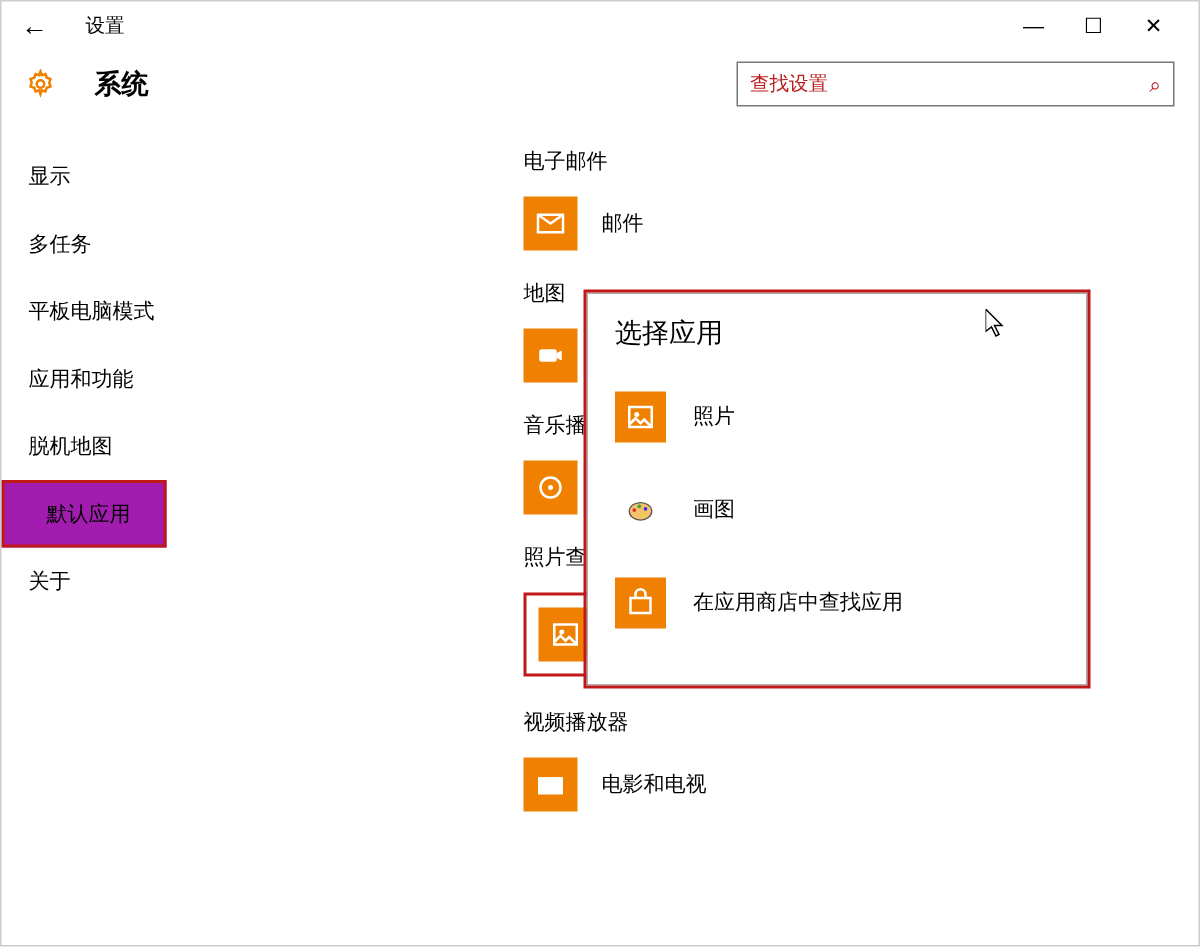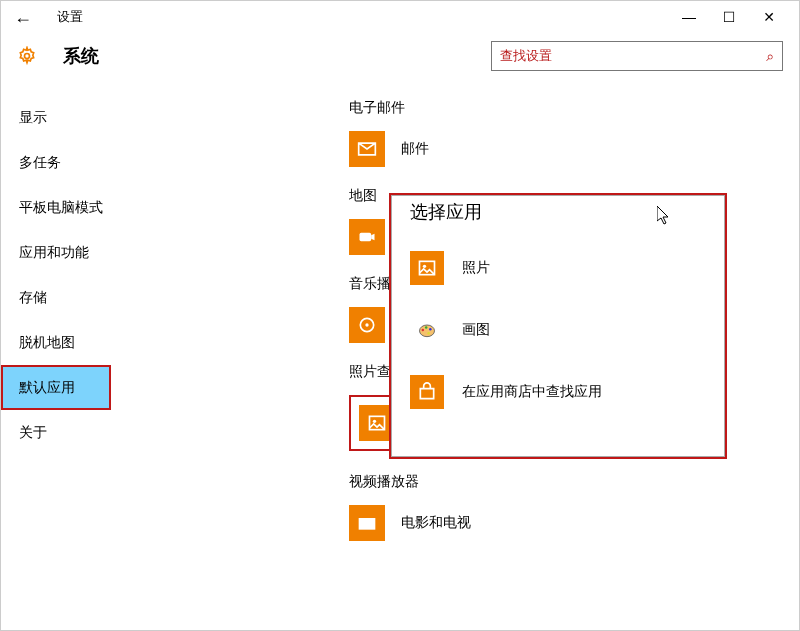--- a/index.html
+++ b/index.html
@@ -13,32 +13,32 @@
   
   .header-row { display: flex; align-items: center; padding: 8px 16px 14px 16px; }
   .gear { width: 20px; height: 20px; color: #f08000; }
   .header-title { margin-left: 26px; font-weight: bold; font-size: 18px; }
   .search { margin-left: auto; width: 292px; height: 30px; border: 1.5px solid #777; display: flex; align-items: center; padding: 0 8px; color: #b91c1c; font-size: 13px; }
   .search span:last-child { margin-left: auto; font-size: 14px; }
   
   .body { display: flex; height: calc(631px - 82px); }
   .sidebar { width: 328px; padding-top: 10px; }
   .sidebar-item { height: 45px; line-height: 45px; padding-left: 18px; font-size: 14px; cursor: pointer; }
-  .sidebar-item.active { background: #7dd3fc; border: 2px solid #c01818; box-sizing: border-box; line-height: 41px; padding-left: 16px; width: 110px; }
+  .sidebar-item.active { background: #a21caf; border: 2px solid #c01818; box-sizing: border-box; line-height: 41px; padding-left: 28px; width: 110px; }
   
   .content { flex: 1; padding-top: 10px; padding-left: 20px; position: relative; }
   .section-label { font-size: 14px; margin-bottom: 14px; margin-top: 4px; }
   .app-row { display: flex; align-items: center; gap: 16px; margin-bottom: 20px; }
   .tile { width: 36px; height: 36px; background: #f08000; display: flex; align-items: center; justify-content: center; color: #fff; }
   .tile svg { width: 20px; height: 20px; fill: #fff; }
   .app-name { font-size: 14px; }
   .red-box { border: 2px solid #c01818; }
   .photo-viewer-box { display: inline-flex; align-items: center; gap: 16px; padding: 8px 32px 8px 8px; }
   
-  .popup { position: absolute; left: 390px; top: 194px; width: 334px; height: 262px; background: #fff; border: 1px solid #aaa; outline: 2px solid #c01818; outline-offset: 0; padding: 4px 18px; }
+  .popup { position: absolute; left: 390px; top: 194px; width: 334px; height: 262px; background: #fff; border: 1px solid #aaa; outline: 2px solid #c01818; outline-offset: 0; padding: 14px 18px; }
   .popup-title { font-size: 18px; margin-bottom: 18px; }
   .popup-item { display: flex; align-items: center; gap: 18px; height: 52px; margin-bottom: 10px; cursor: pointer; }
   .popup-item .tile { width: 34px; height: 34px; }
   .popup-item .name { font-size: 14px; }
   
   .cursor { position: absolute; left: 656px; top: 205px; font-size: 16px; pointer-events: none; }
 </style>
 </head>
 <body>
 
@@ -63,21 +63,20 @@
     <span>⌕</span>
   </div>
 </div>
 
 <div class="body">
   <div class="sidebar">
     <div class="sidebar-item">显示</div>
     <div class="sidebar-item">多任务</div>
     <div class="sidebar-item">平板电脑模式</div>
     <div class="sidebar-item">应用和功能</div>
-    <div class="sidebar-item">存储</div>
     <div class="sidebar-item">脱机地图</div>
     <div class="sidebar-item active">默认应用</div>
     <div class="sidebar-item">关于</div>
   </div>
 
   <div class="content">
     <div class="section-label">电子邮件</div>
     <div class="app-row">
       <div class="tile">
           <svg viewBox="0 0 24 24">

